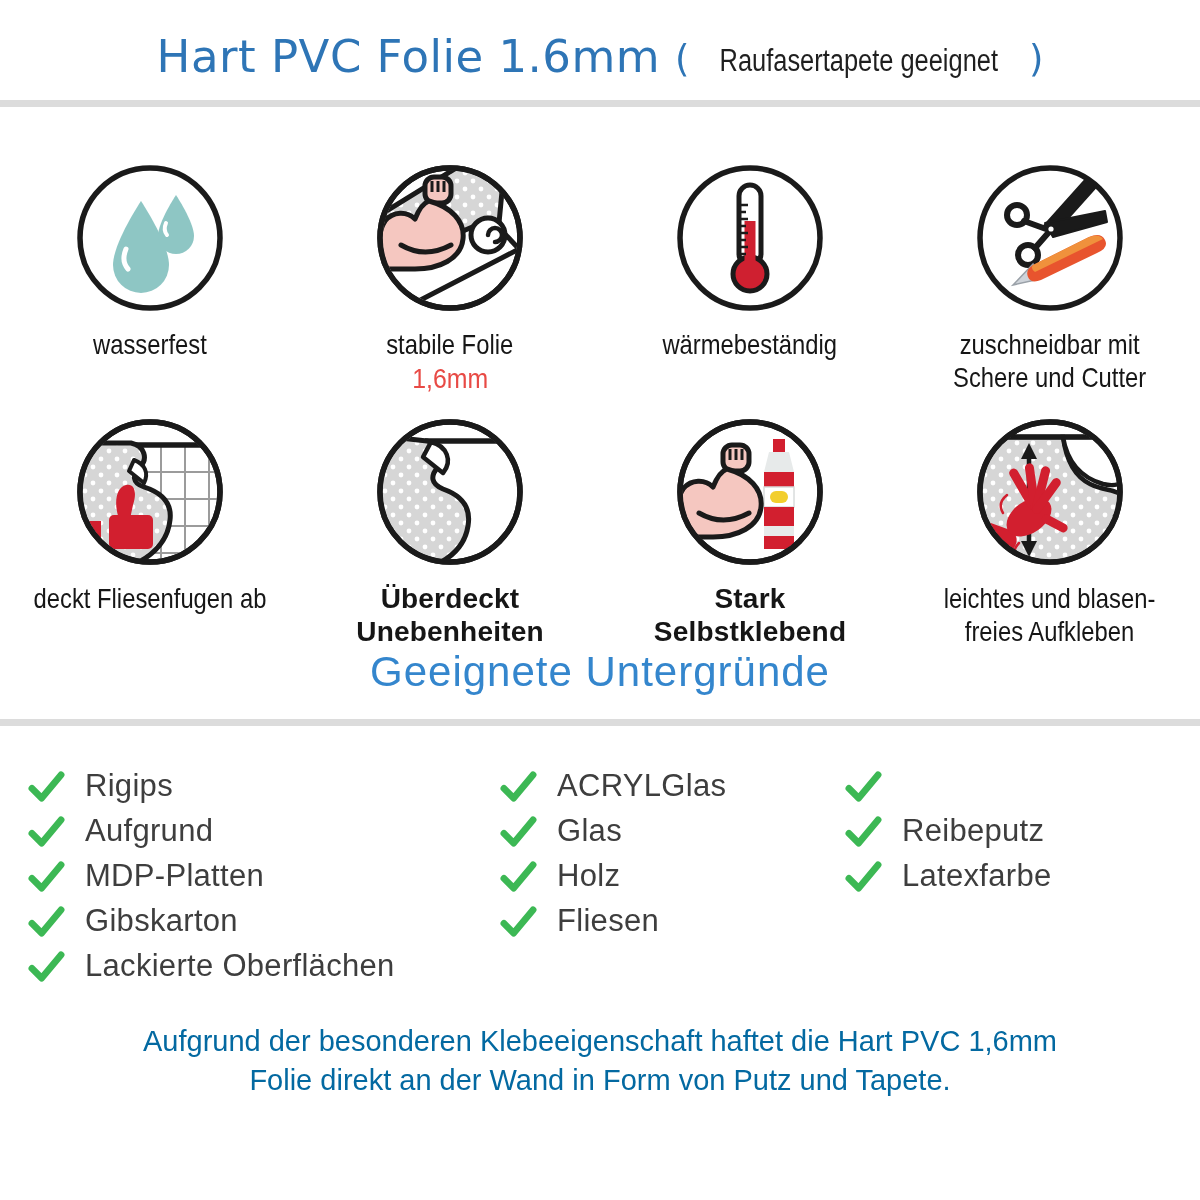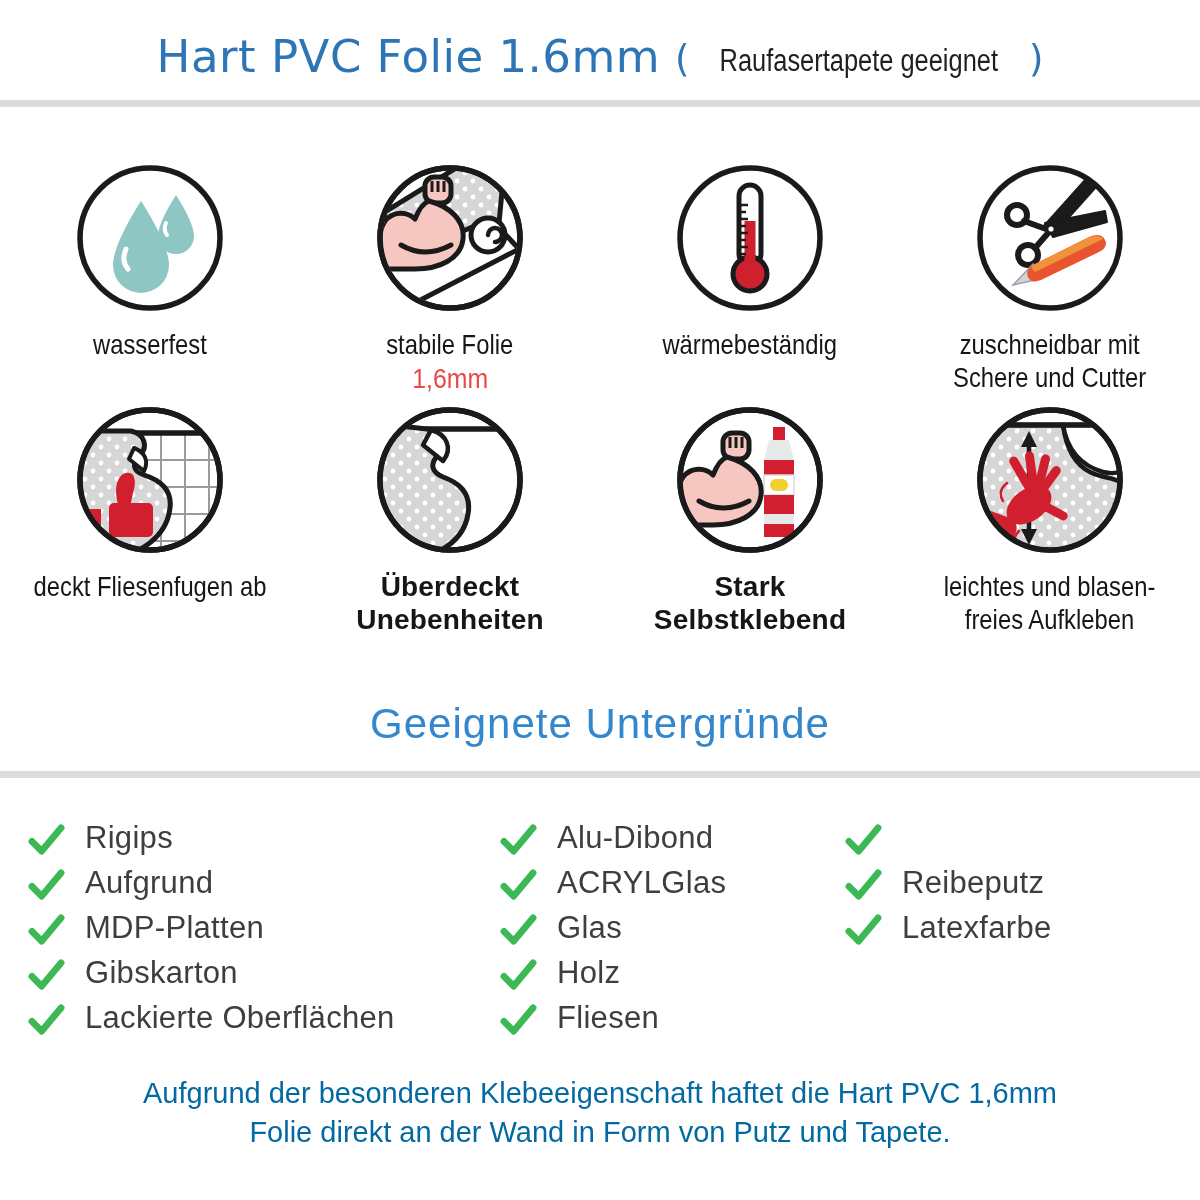--- a/index.html
+++ b/index.html
@@ -9,35 +9,35 @@
   .header{padding-top:30px;text-align:center;white-space:nowrap;}
   .title-main{font-family:"DejaVu Sans",sans-serif;font-size:45px;color:#2e75b6;letter-spacing:.5px;}
   .paren{font-family:"DejaVu Sans",sans-serif;font-size:37px;color:#2e75b6;}
   .title-note{display:inline-block;font-size:31px;color:#1f1f1f;transform:scaleX(.82);
               transform-origin:center;vertical-align:1px;}
   .divider{height:7px;background:#dcdcdc;}
   .divider.one{margin-top:17px;}
   .divider.two{margin-top:23px;}
   
   .features{display:grid;grid-template-columns:repeat(4,300px);justify-content:center;
-            margin-top:54px;row-gap:8px;}
+            margin-top:54px;row-gap:20px;}
   .feature{display:flex;flex-direction:column;align-items:center;}
   .icon-wrap{width:154px;height:154px;}
   .icon-wrap svg{display:block;width:100%;height:100%;}
   .feature-label{margin-top:13px;font-size:28px;color:#161616;text-align:center;line-height:1.18;
                  white-space:pre-line;transform:scaleX(.85);transform-origin:center;}
   .feature.bold .feature-label{font-weight:700;font-size:28px;transform:none;letter-spacing:.2px;}
   .feature-sub{font-size:27px;color:#e84a45;margin-top:3px;transform:scaleX(.92);}
   .feature-sub:empty{display:none;}
   
-  .section-title{margin-top:64px;text-align:center;font-size:42px;color:#3486cd;letter-spacing:1px;}
+  .section-title{text-align:center;font-size:42px;color:#3486cd;letter-spacing:1px;}
   .surfaces{display:flex;padding-left:28px;margin-top:42px;}
   .s-col{display:flex;flex-direction:column;gap:9px;}
   .s-col.c1{width:472px}.s-col.c2{width:345px}.s-col.c3{width:355px}
-  .s-item{display:flex;align-items:flex-end;gap:20px;height:36px;font-size:31px;color:#3e3e3e;
+  .s-item{display:flex;align-items:center;gap:20px;height:36px;font-size:31px;color:#3e3e3e;
           letter-spacing:.3px;}
   .check{width:37px;height:33px;flex:0 0 auto;}
   
   .footer{margin-top:38px;text-align:center;font-size:29px;color:#0369a1;line-height:1.35;}
 </style>
 </head>
 <body>
 
 <div class="page">
 
@@ -292,26 +292,20 @@
             <path d="M4 19 L14 29 L34 5" fill="none" stroke="#3cb854" stroke-width="7" stroke-linecap="round" stroke-linejoin="round"></path>
           </svg>
         <span>Lackierte Oberflächen</span>
       </div>
     </div>
     <div class="s-col c2">
       <div class="s-item">
         <svg class="check" viewBox="0 0 38 34">
             <path d="M4 19 L14 29 L34 5" fill="none" stroke="#3cb854" stroke-width="7" stroke-linecap="round" stroke-linejoin="round"></path>
           </svg>
-        <span>Alu-Dibond</span>
-      </div>
-      <div class="s-item">
-        <svg class="check" viewBox="0 0 38 34">
-            <path d="M4 19 L14 29 L34 5" fill="none" stroke="#3cb854" stroke-width="7" stroke-linecap="round" stroke-linejoin="round"></path>
-          </svg>
         <span>ACRYLGlas</span>
       </div>
       <div class="s-item">
         <svg class="check" viewBox="0 0 38 34">
             <path d="M4 19 L14 29 L34 5" fill="none" stroke="#3cb854" stroke-width="7" stroke-linecap="round" stroke-linejoin="round"></path>
           </svg>
         <span>Glas</span>
       </div>
       <div class="s-item">
         <svg class="check" viewBox="0 0 38 34">

